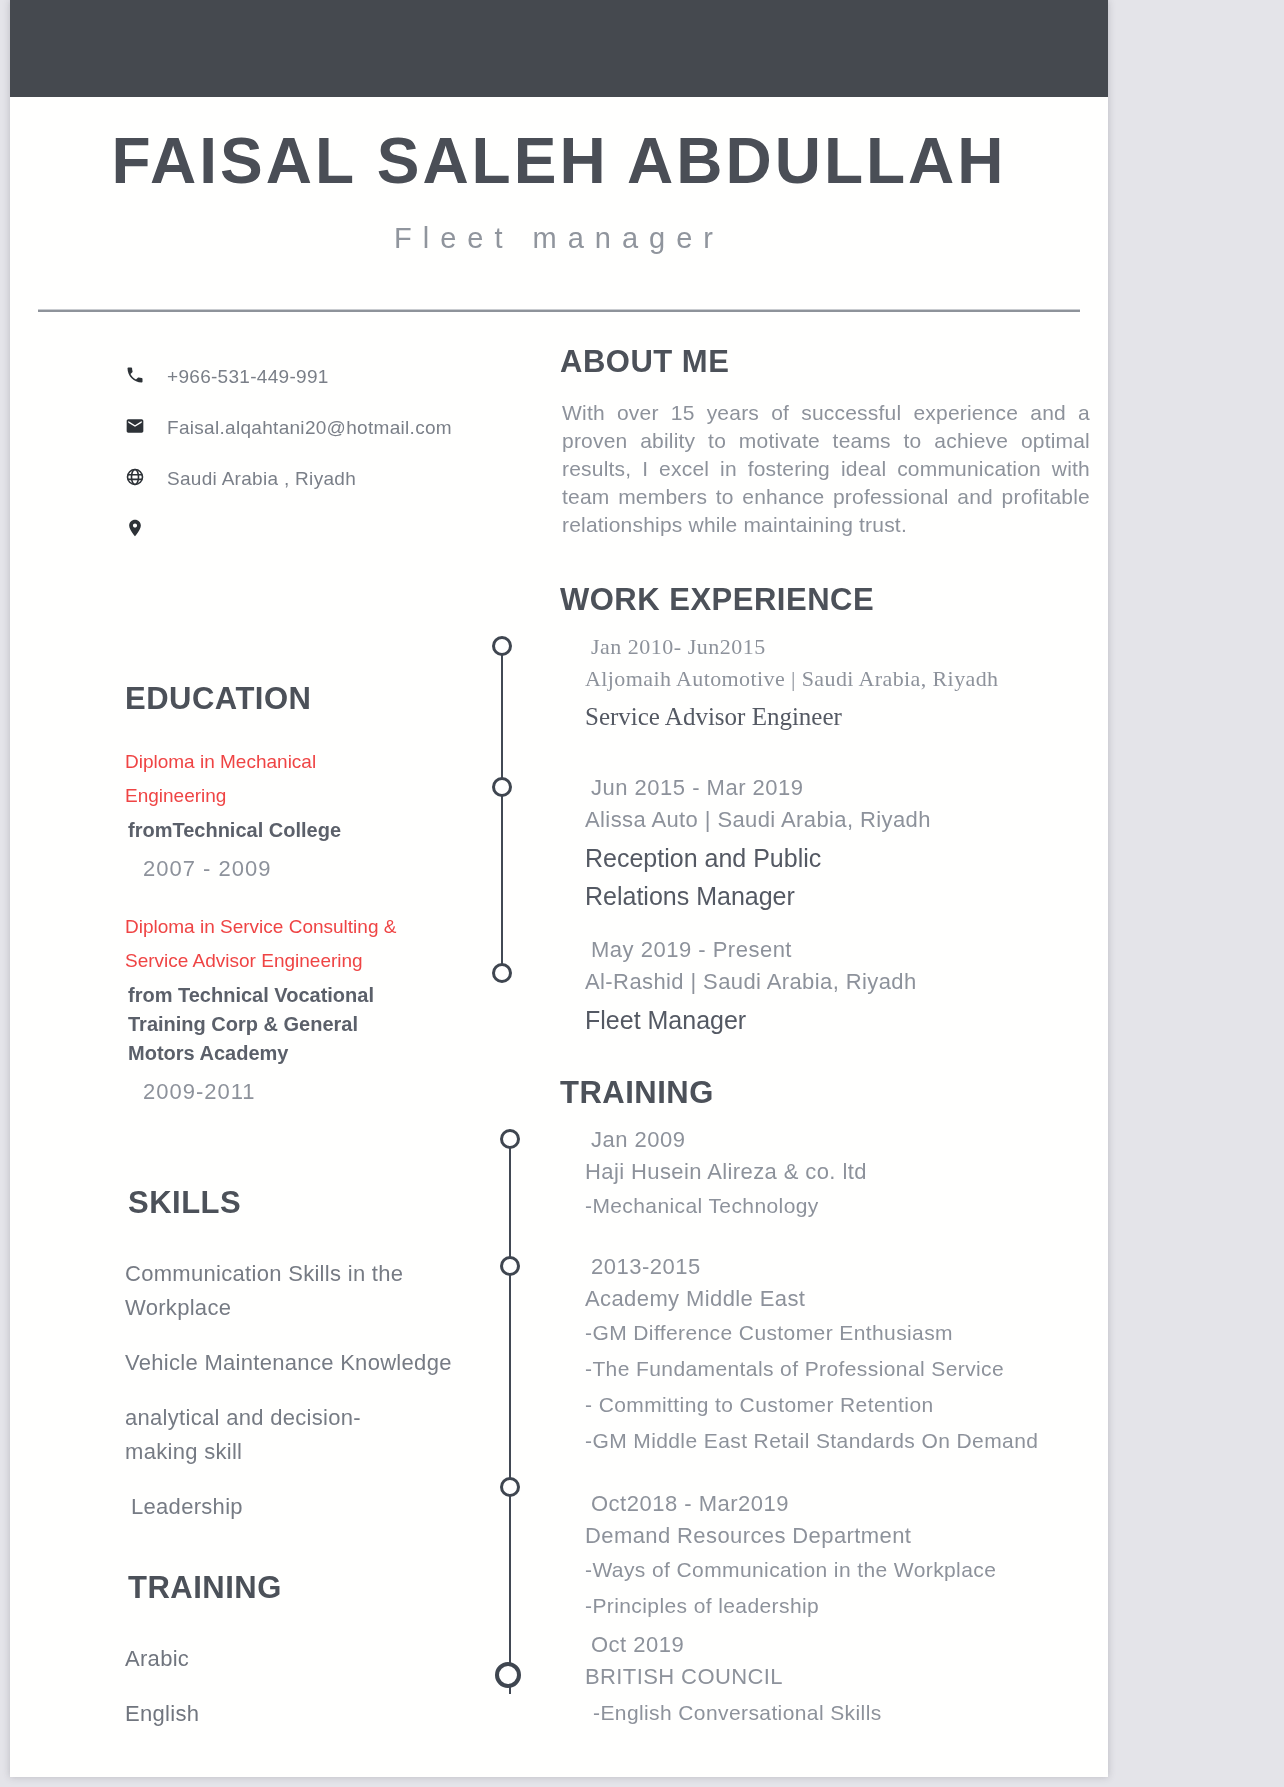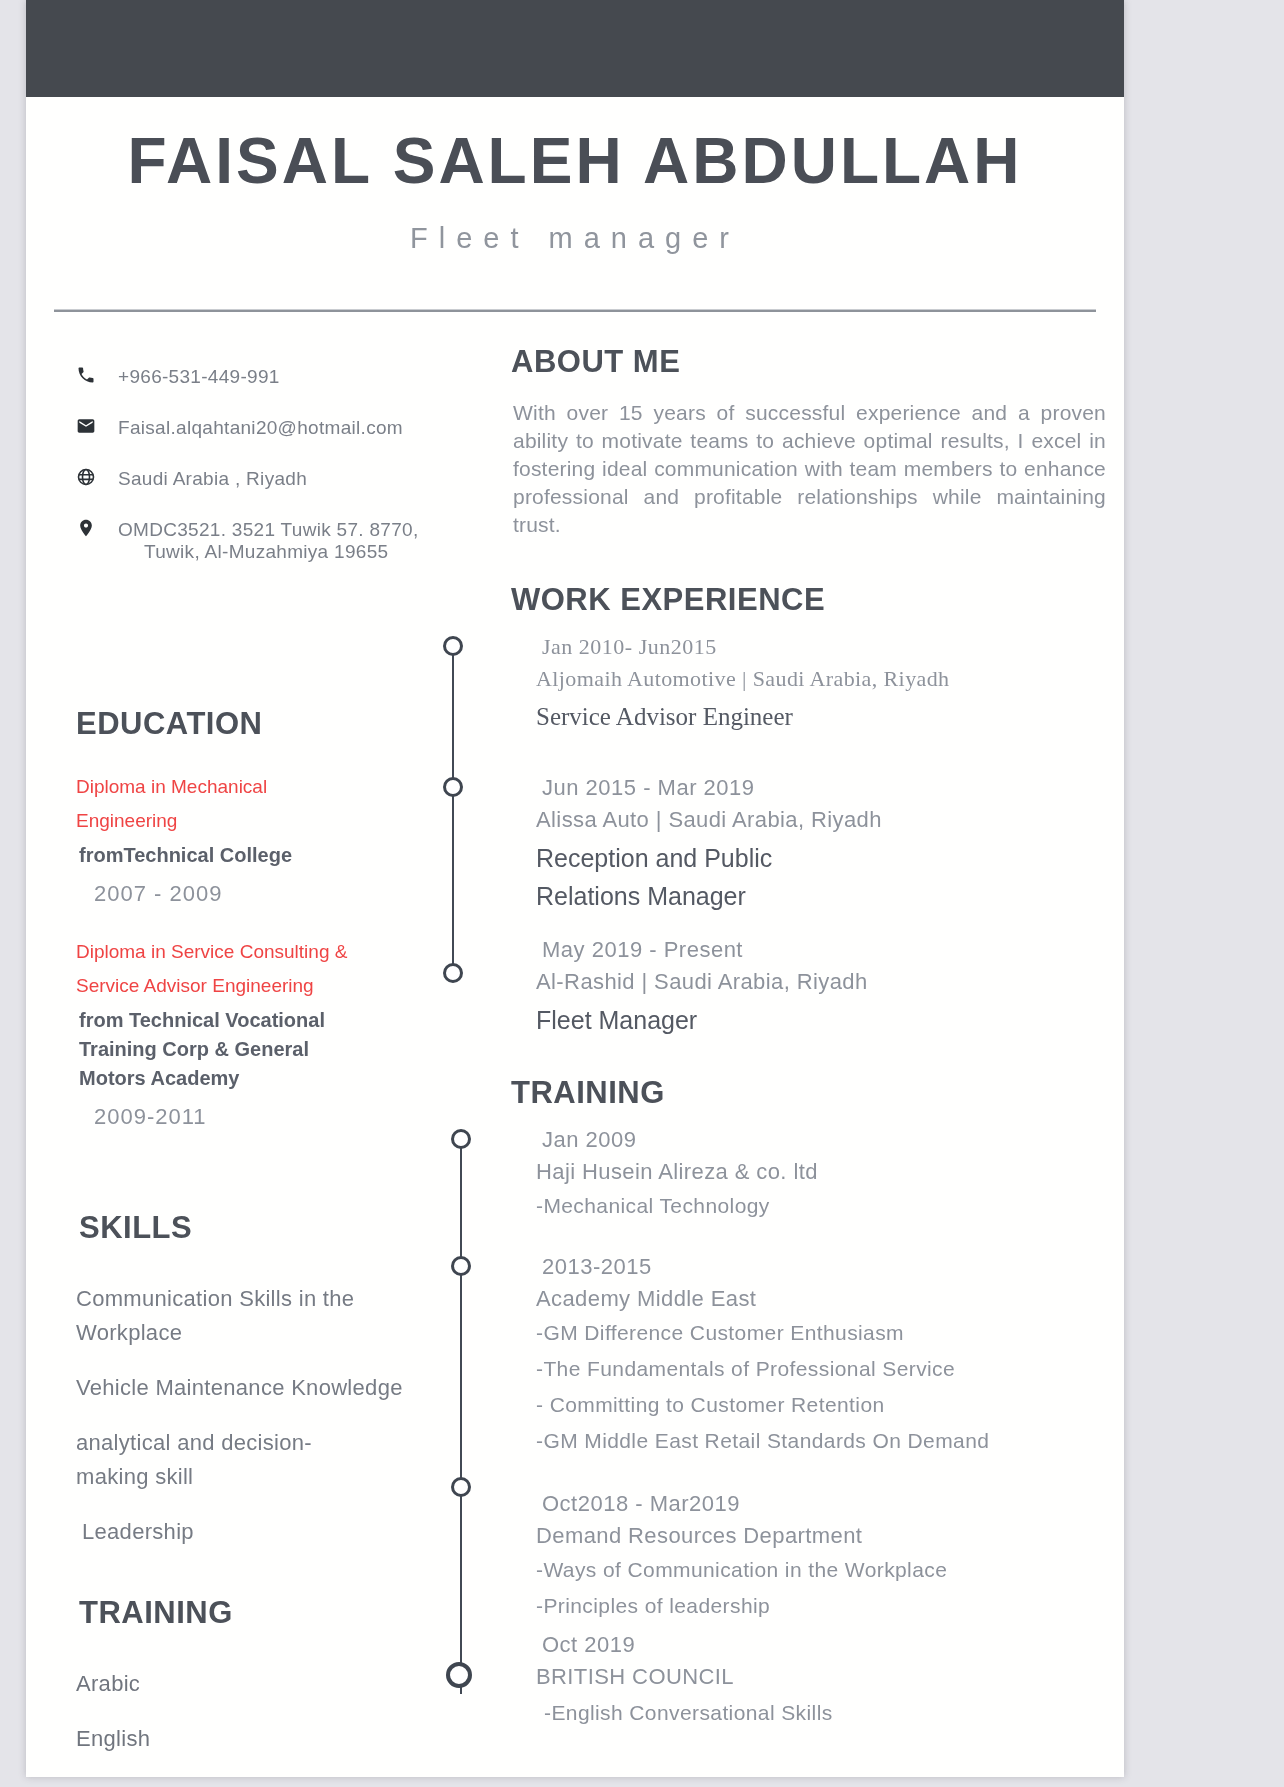--- a/index.html
+++ b/index.html
@@ -4,38 +4,38 @@
 <style>
   html,body{margin:0;padding:0;}
   body{
     width:1284px;height:1787px;
     background:#e4e4e9;
     font-family:"Liberation Sans", sans-serif;
     position:relative;overflow:hidden;
     -webkit-font-smoothing:antialiased;
   }
   .page{
-    position:absolute;left:26px;top:0;width:1098px;height:1777px;
+    position:absolute;left:10px;top:0;width:1098px;height:1777px;
     background:#fffffe;overflow:hidden;
     box-shadow:0 0 7px rgba(60,60,70,.25);
   }
   .band{height:97px;background:#45494f;}
   .name{
     margin-top:27px;text-align:center;
     font-size:64px;font-weight:bold;letter-spacing:3px;
     color:#4a4e56;
   }
   .subtitle{
     margin-top:24px;text-align:center;
     font-size:29px;letter-spacing:11px;color:#90959d;
   }
   .divider{height:2px;background:#8e939a;margin:54px 28px 0 28px;border-top:1px solid #c9ccd0;}
   .columns{display:flex;align-items:flex-start;}
   
-  .left-col{width:355px;margin-left:50px;flex:none;}
+  .left-col{width:355px;margin-left:115px;flex:none;}
   .contact{margin-top:52px;}
   .c-row{display:flex;align-items:flex-start;margin-bottom:27px;}
   .c-ico{width:22px;flex:none;margin-right:20px;padding-top:1px;}
   .c-ico svg{display:block;}
   .c-txt{font-size:19px;color:#7a7f88;letter-spacing:.3px;line-height:22px;padding-top:2px;}
   .addr2{padding-left:26px;}
   .sec-h{
     font-size:31px;font-weight:800;color:#4c5159;
     letter-spacing:.5px;margin:0;
   }
@@ -129,24 +129,20 @@
               </svg>
           </span>
           <span class="c-txt">Saudi Arabia , Riyadh</span>
         </div>
         <div class="c-row">
           <span class="c-ico">
             <svg width="20" height="20" viewBox="0 0 24 24" fill="#2d3237">
                 <path d="M12 2C8.13 2 5 5.13 5 9c0 5.25 7 13 7 13s7-7.75 7-13c0-3.87-3.13-7-7-7zm0 9.5c-1.38 0-2.5-1.12-2.5-2.5s1.12-2.5 2.5-2.5 2.5 1.12 2.5 2.5-1.12 2.5-2.5 2.5z"></path>
               </svg>
           </span>
-          <span class="c-txt">
-            <span>OMDC3521. 3521 Tuwik 57. 8770,</span><br>
-            <span class="addr2">Tuwik, Al-Muzahmiya 19655</span>
-          </span>
         </div>
       </div>
 
       <h2 class="sec-h h-edu">EDUCATION</h2>
 
       <div class="edu-item">
         <div class="edu-title">Diploma in Mechanical Engineering</div>
         <div class="edu-sub">fromTechnical College</div>
         <div class="edu-dates">2007 - 2009</div>
       </div>

